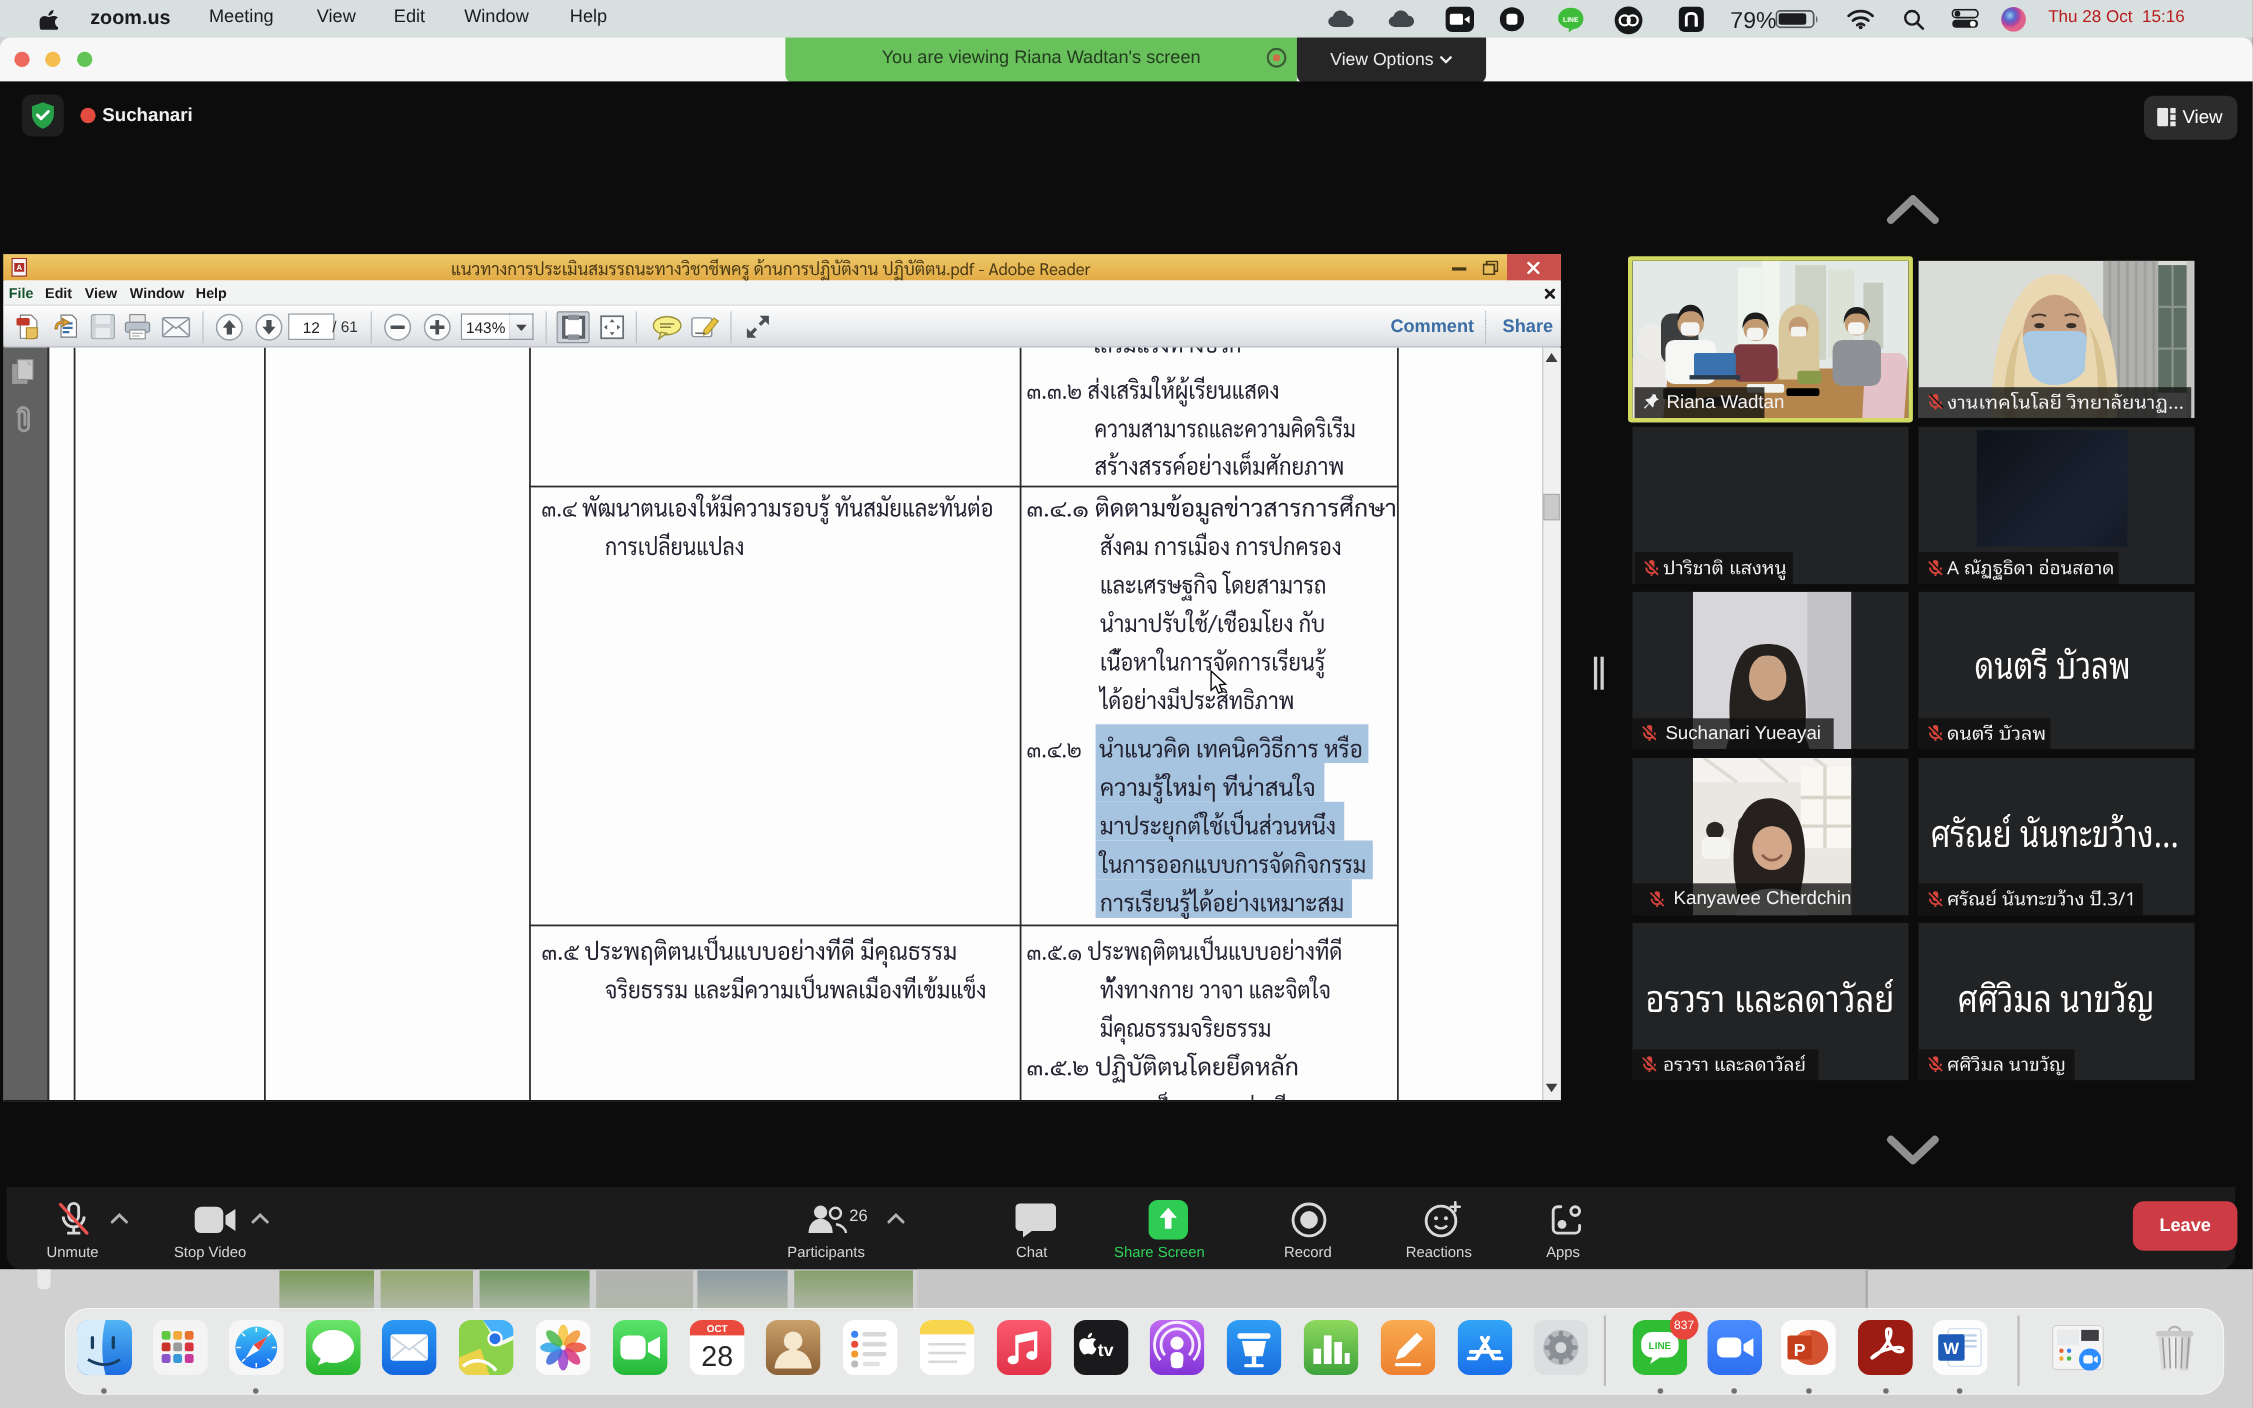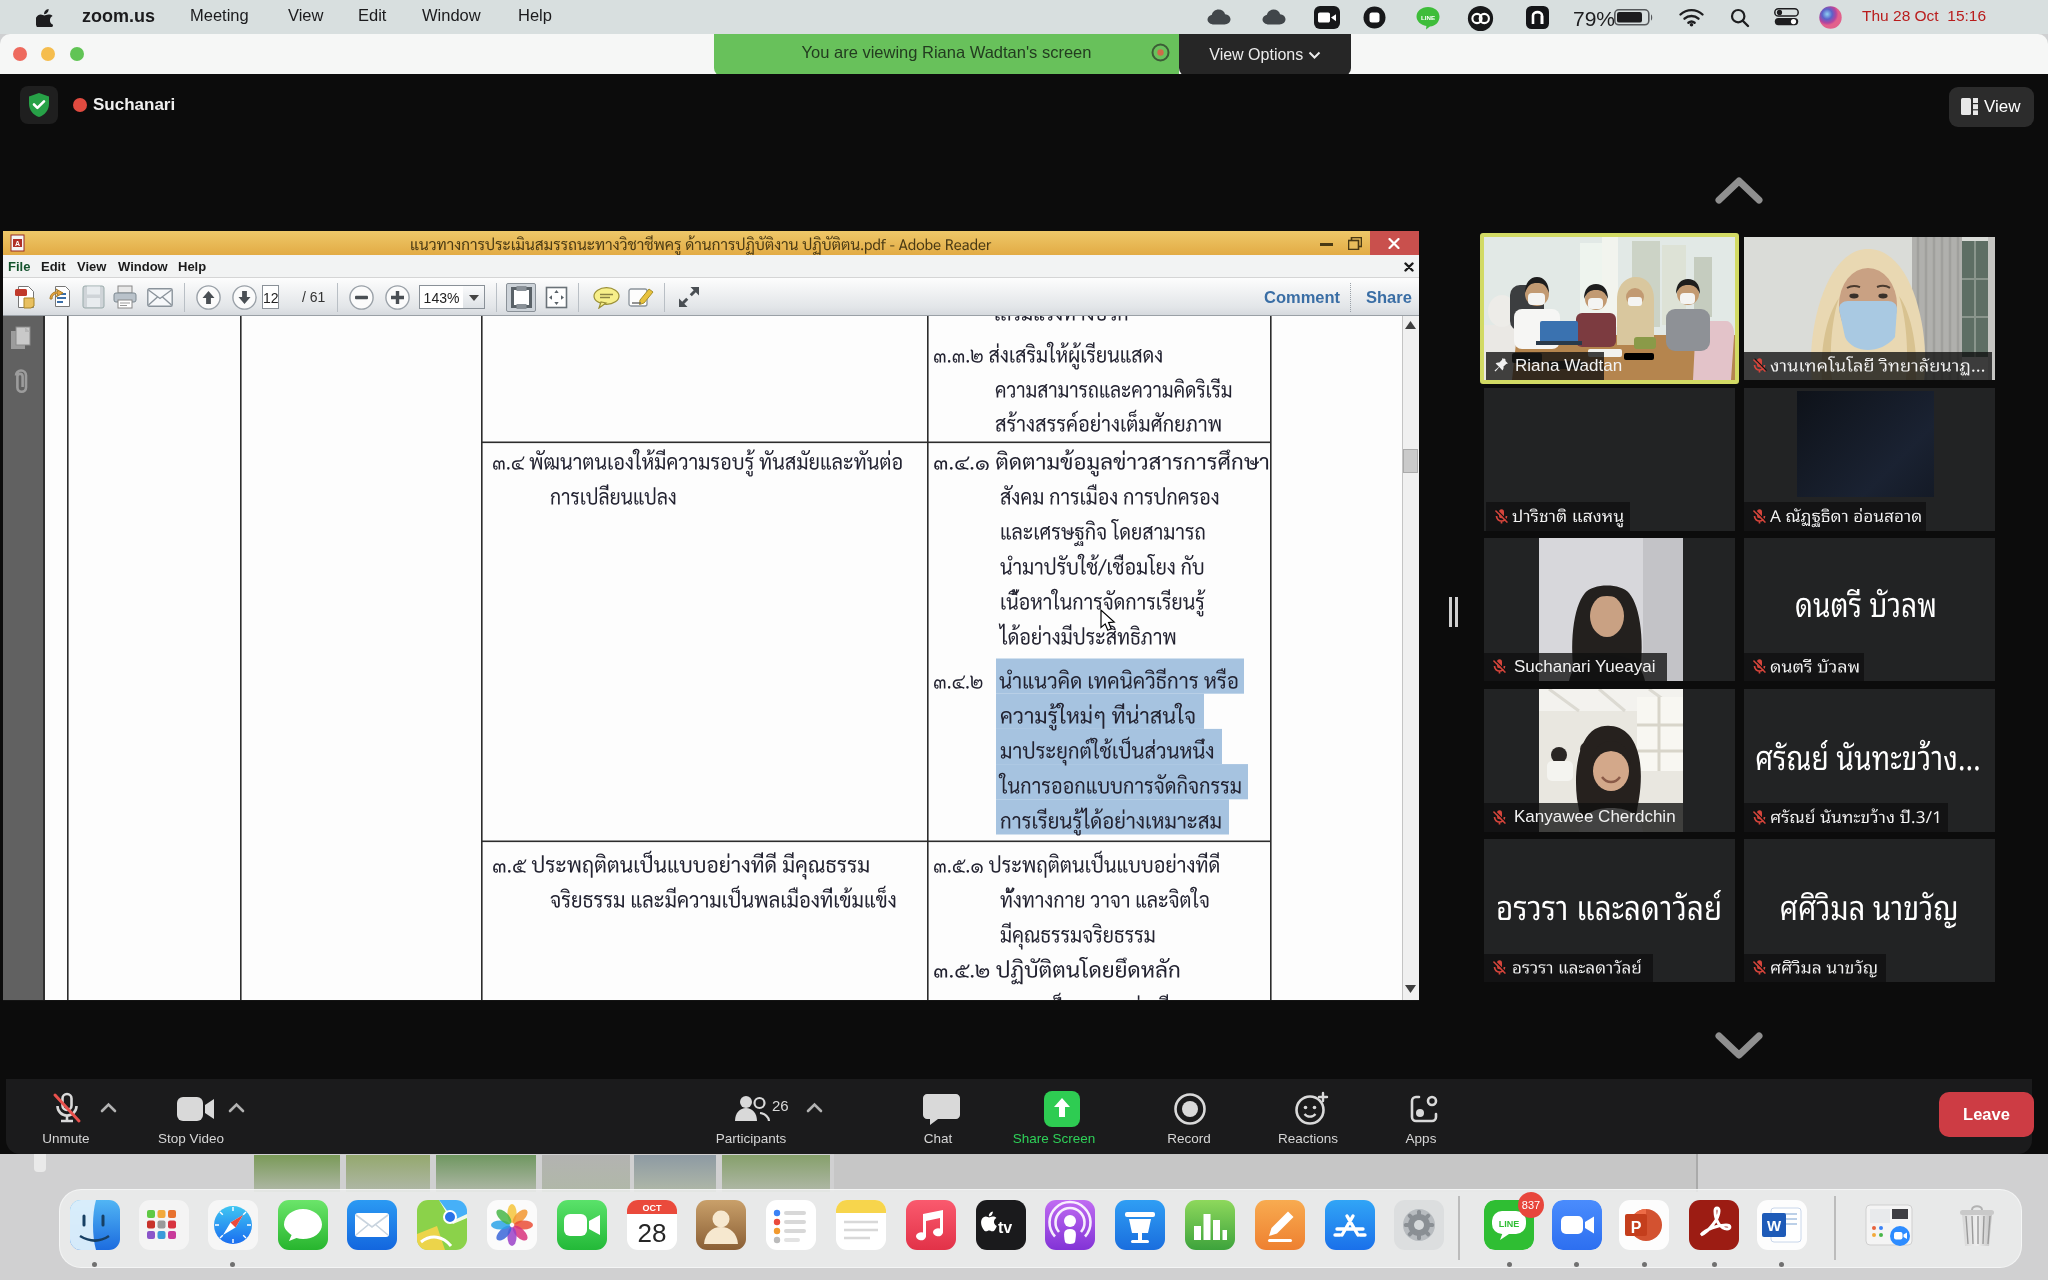--- a/index.html
+++ b/index.html
@@ -166,21 +166,21 @@
       <g transform="rotate(180 12.5 12.5)">
         <path fill="#4a4f54" d="M12.5 19l-6-7h3.6V6h4.8v6h3.6z"></path>
       </g>
     </svg>
     <svg class="ab" style="position:absolute;left:232px;top:285px;width:25px;height:25px;" viewBox="0 0 25 25">
       <circle cx="12.5" cy="12.5" r="11.6" fill="#fbfbfb" stroke="#9aa1a8" stroke-width="1.4"></circle>
       <g transform="rotate(0 12.5 12.5)">
         <path fill="#4a4f54" d="M12.5 19l-6-7h3.6V6h4.8v6h3.6z"></path>
       </g>
     </svg>
-    <div class="ab" style="position:absolute;left:262px;top:285px;width:17px;height:24px;background:#fff;border:1px solid #8a9198;font-size:14px;color:#222;text-align:center;line-height:24px">12</div>
+    <div class="ab" style="position:absolute;left:262px;top:285px;width:42px;height:24px;background:#fff;border:1px solid #8a9198;font-size:14px;color:#222;text-align:center;line-height:24px">12</div>
     <div class="ab" style="left:302px;top:289px;font-size:14px;color:#333">/ 61</div>
     <div class="ab" style="position:absolute;left:337px;top:283px;width:1px;height:29px;background:#b9bfc5"></div>
     <svg class="ab" style="position:absolute;left:349px;top:285px;width:25px;height:25px;" viewBox="0 0 25 25">
       <circle cx="12.5" cy="12.5" r="11.6" fill="#fbfbfb" stroke="#9aa1a8" stroke-width="1.4"></circle>
       <rect x="6" y="10.8" width="13" height="3.4" rx="1" fill="#4a4f54"></rect>
     </svg>
     <svg class="ab" style="position:absolute;left:385px;top:285px;width:25px;height:25px;" viewBox="0 0 25 25">
       <circle cx="12.5" cy="12.5" r="11.6" fill="#fbfbfb" stroke="#9aa1a8" stroke-width="1.4"></circle>
       <path fill="#4a4f54" d="M10.8 6h3.4v4.8H19v3.4h-4.8V19h-3.4v-4.8H6v-3.4h4.8z"></path>
     </svg>
@@ -386,21 +386,21 @@
       <span>Suchanari Yueayai</span>
     </div>
     <div class="nlab" style="position:absolute;left:1744px;top:652.5px;width:120px;height:28.5px;">
       <svg style="flex:none;margin:0 6px 0 7px" width="17" height="17" viewBox="0 0 17 17">
         <rect x="6" y="1.2" width="5" height="9" rx="2.5" fill="#d6453c"></rect>
         <path fill="none" stroke="#d6453c" stroke-width="1.7" d="M3.5 8a5 5 0 0 0 10 0M8.5 13v2.6"></path>
         <path stroke="#d6453c" stroke-width="1.7" d="M2.5 2.5l12 12"></path>
         <path stroke="#111" stroke-width="1.2" d="M3.6 1.6l12 12"></path>
       </svg>
     </div>
-    <div class="nlab" style="position:absolute;left:1484px;top:803px;width:199px;height:28.5px;">
+    <div class="nlab" style="position:absolute;left:1484px;top:803px;width:199px;height:28.5px;justify-content:flex-end;">
       <svg style="flex:none;margin:0 6px 0 7px" width="17" height="17" viewBox="0 0 17 17">
         <rect x="6" y="1.2" width="5" height="9" rx="2.5" fill="#d6453c"></rect>
         <path fill="none" stroke="#d6453c" stroke-width="1.7" d="M3.5 8a5 5 0 0 0 10 0M8.5 13v2.6"></path>
         <path stroke="#d6453c" stroke-width="1.7" d="M2.5 2.5l12 12"></path>
         <path stroke="#111" stroke-width="1.2" d="M3.6 1.6l12 12"></path>
       </svg>
       <span>Kanyawee Cherdchin</span>
     </div>
     <div class="nlab" style="position:absolute;left:1744px;top:803px;width:204px;height:28.5px;">
       <svg style="flex:none;margin:0 6px 0 7px" width="17" height="17" viewBox="0 0 17 17">

